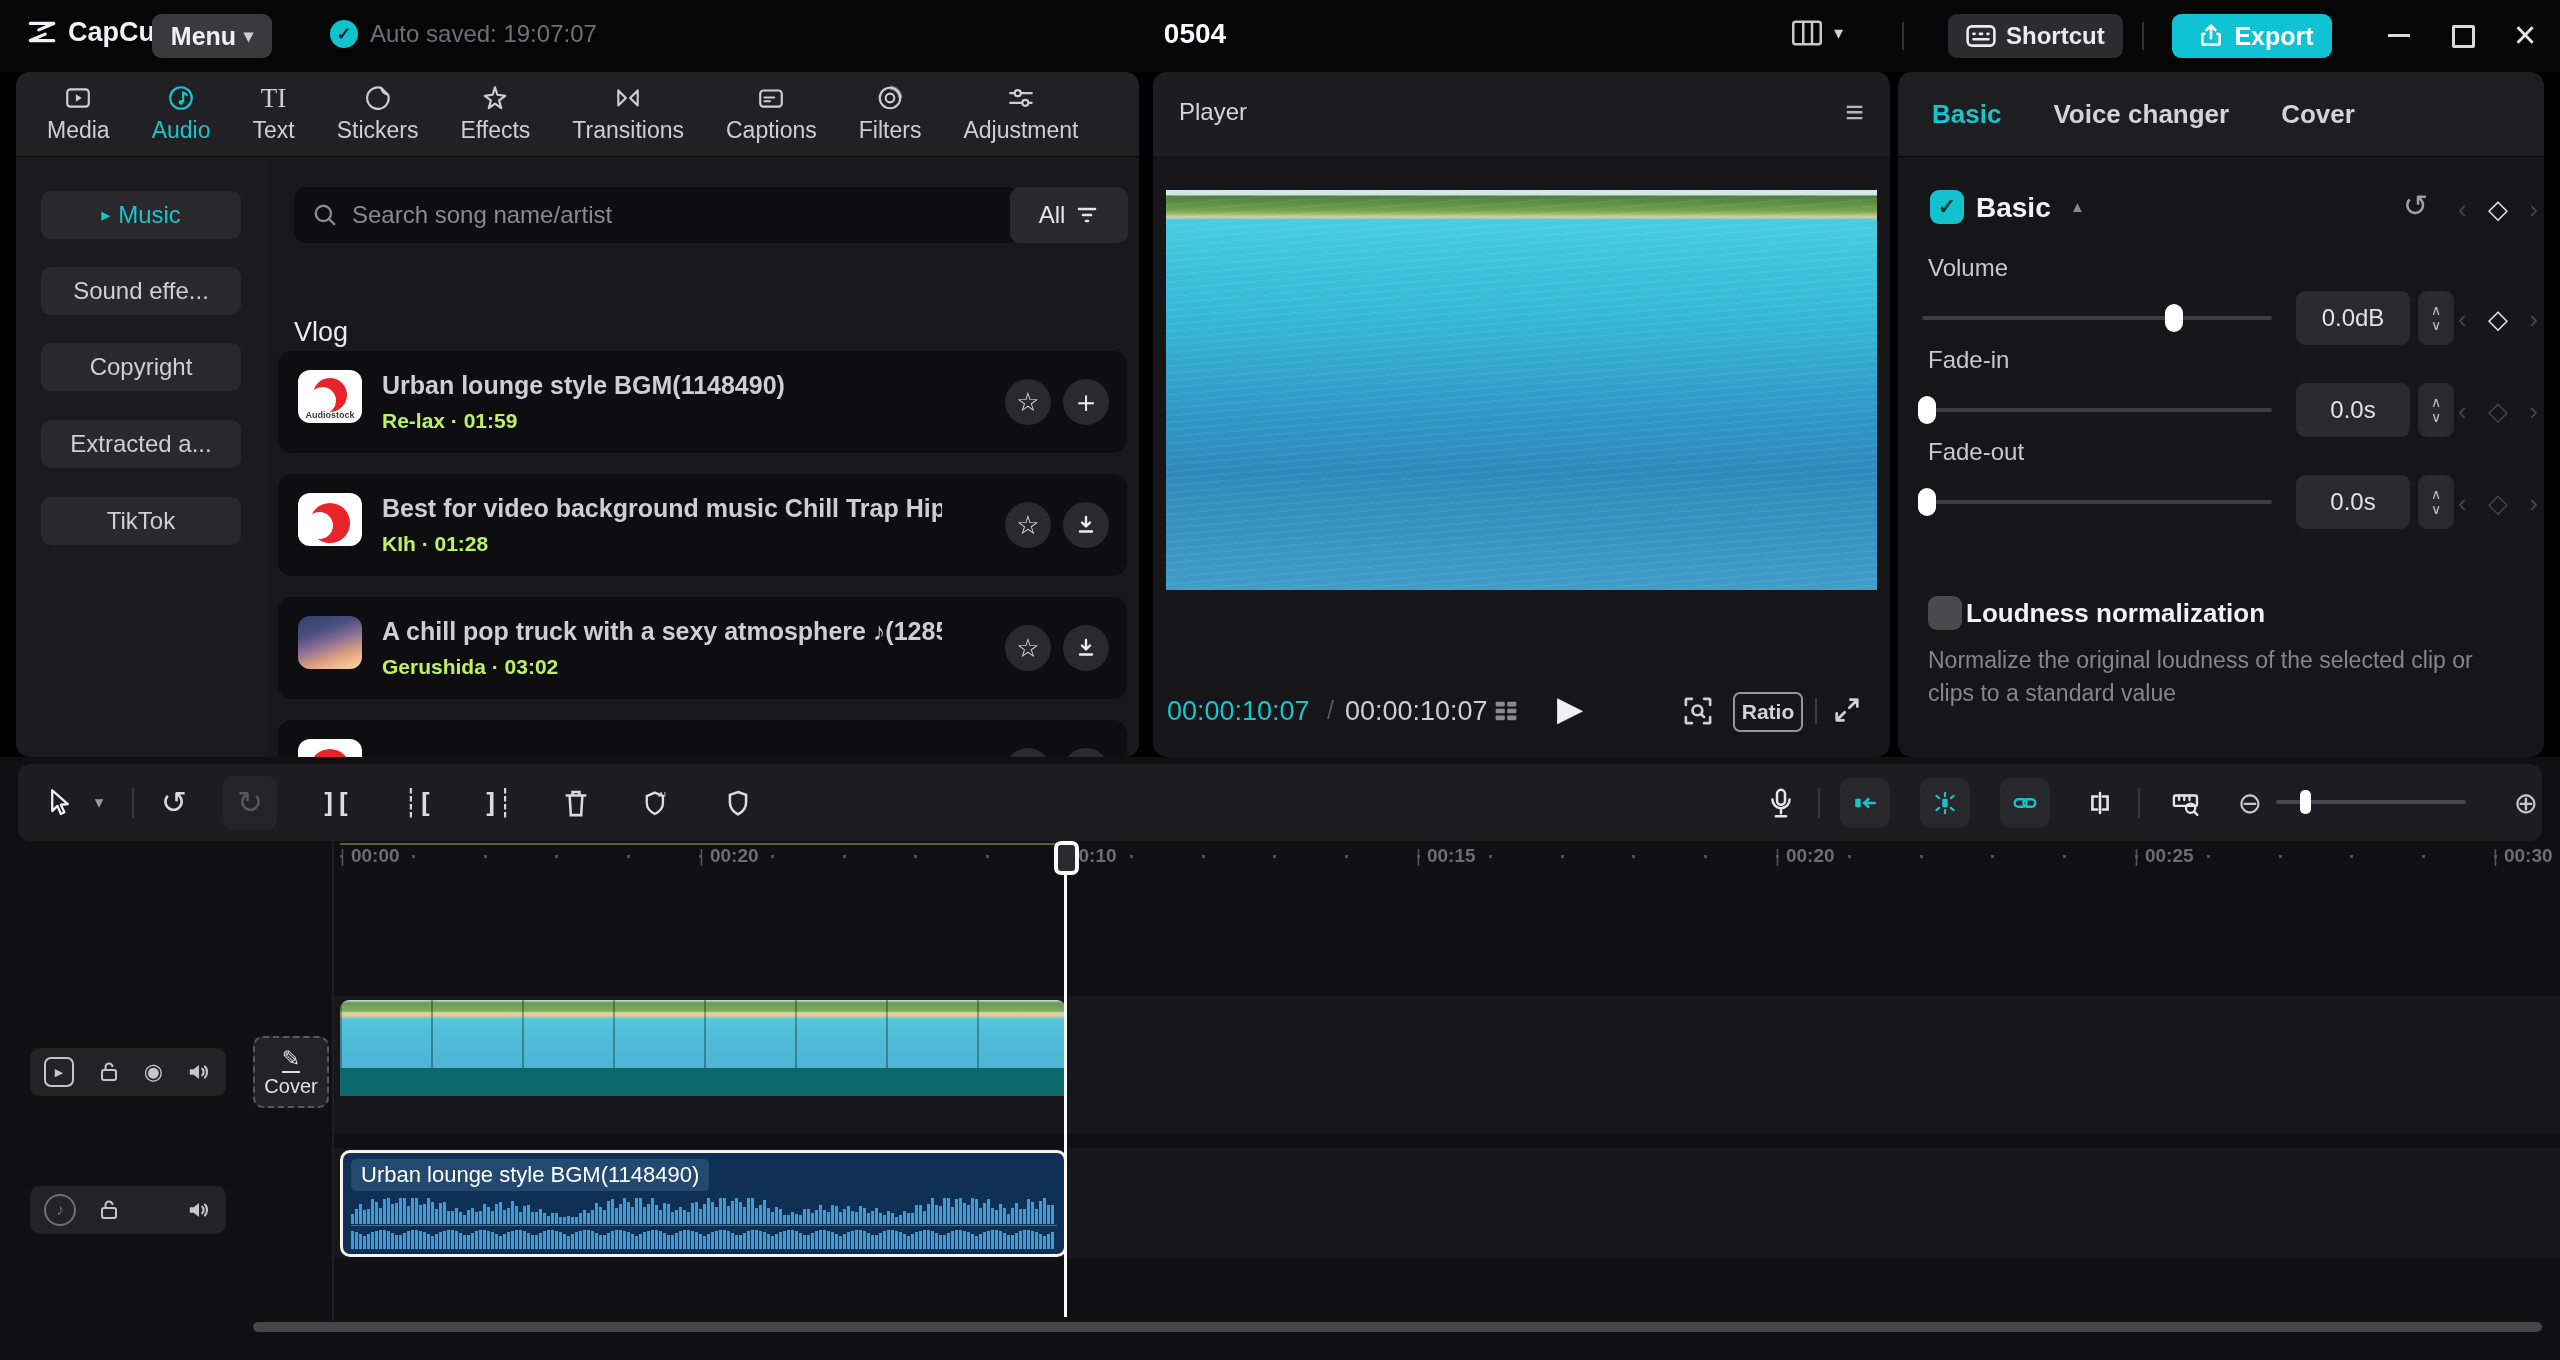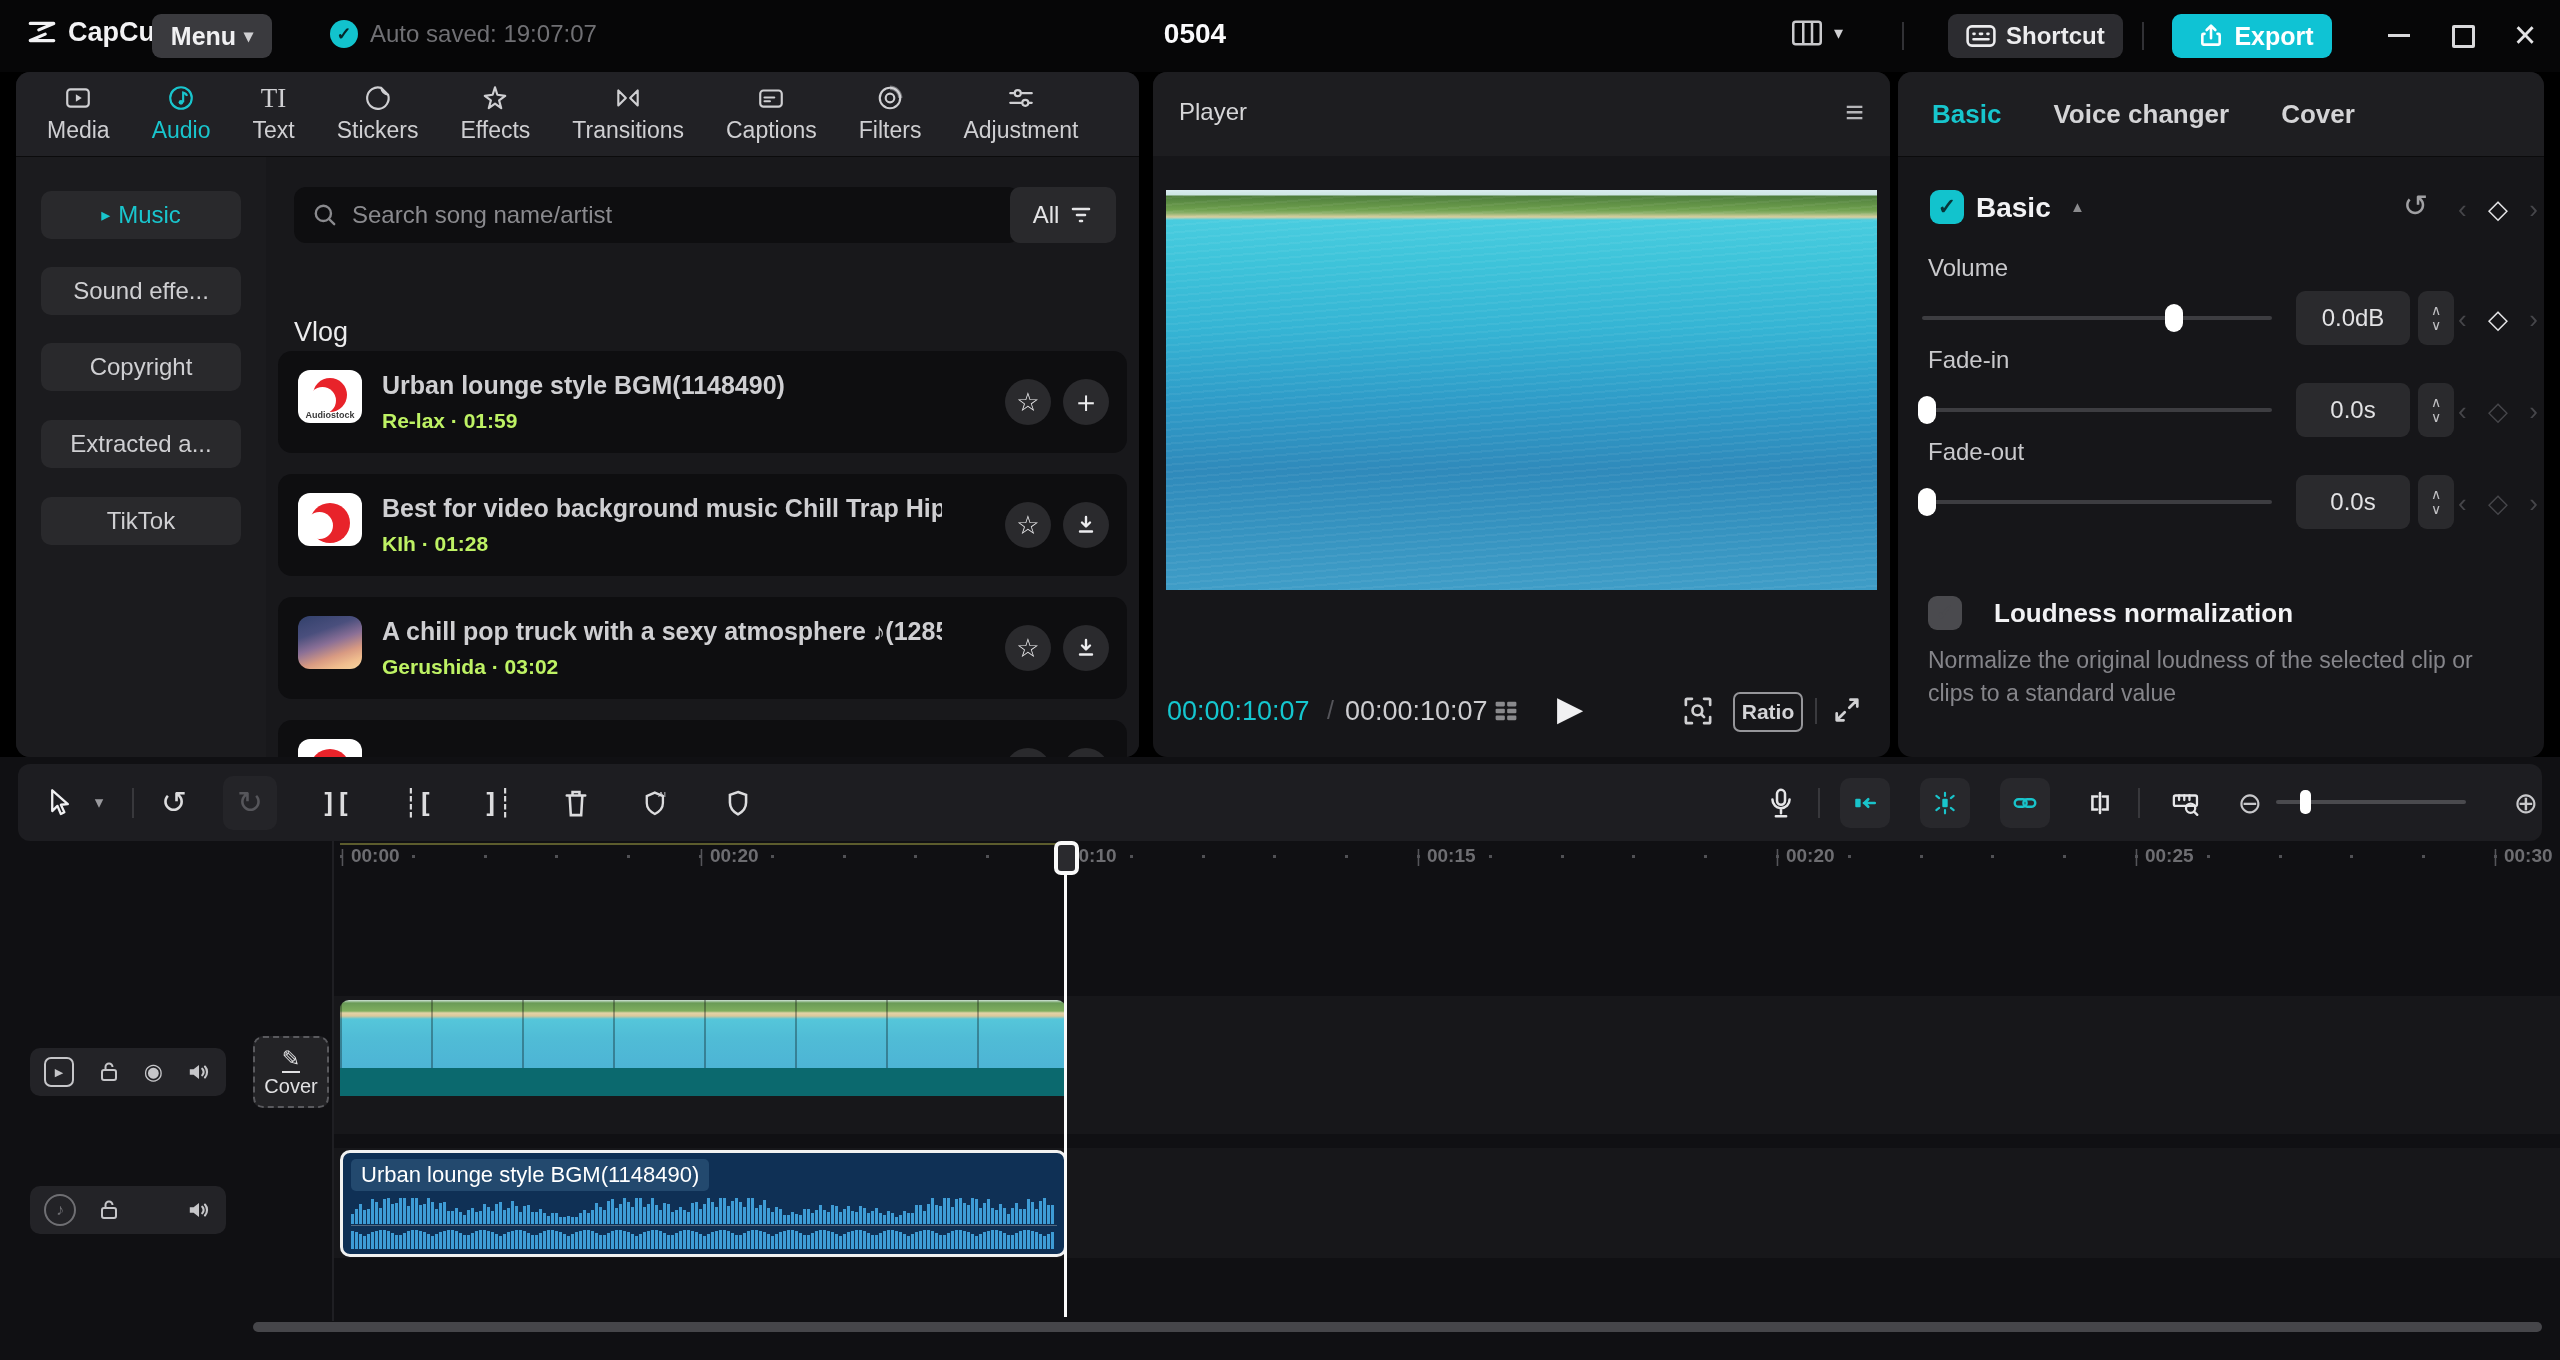--- a/index.html
+++ b/index.html
@@ -39,21 +39,21 @@
   
   #lib-side{position:absolute;left:0;top:85px;width:250px;bottom:0;background:#1b1b1e;}
   .side-btn{position:absolute;left:25px;width:200px;height:48px;background:#29292c;border-radius:10px;display:flex;align-items:center;justify-content:center;gap:8px;font-size:24px;color:#cfcfd2;}
   .side-btn.active{color:#19c5cd;}
   .side-arrow{font-size:18px;color:#19c5cd;}
   
   #lib-main{position:absolute;left:250px;top:85px;right:0;bottom:0;background:#18181b;}
   .searchbar{position:absolute;left:28px;top:30px;width:690px;height:56px;background:#0e0e10;border-radius:12px;display:flex;align-items:center;padding:0 18px;gap:12px;}
   .searchbar input{background:transparent;border:0;outline:none;color:#9a9a9e;font-size:24px;font-family:"Liberation Sans",sans-serif;width:600px;}
   .searchbar input::placeholder{color:#8a8a8e;}
-  .all-btn{position:absolute;left:744px;top:30px;width:106px;height:56px;background:#29292c;border-radius:10px;display:flex;align-items:center;justify-content:center;gap:10px;font-size:24px;color:#e4e4e6;}
+  .all-btn{position:absolute;left:744px;top:30px;width:118px;height:56px;background:#29292c;border-radius:10px;display:flex;align-items:center;justify-content:center;gap:10px;font-size:24px;color:#e4e4e6;}
   .section-title{position:absolute;left:28px;top:160px;font-size:27px;color:#ececee;}
   .song{position:absolute;left:12px;width:849px;height:102px;background:#0e0e10;border-radius:14px;}
   .song-thumb{position:absolute;left:20px;top:19px;width:64px;height:53px;border-radius:12px;overflow:hidden;}
   .as-thumb{background:#fff;}
   .as-swirl{position:absolute;left:15px;top:8px;width:34px;height:34px;border-radius:50%;background:#e8232a;}
   .as-swirl::after{content:'';position:absolute;left:-4px;top:9px;width:27px;height:27px;border-radius:50%;background:#fff;}
   .as-swirl.big{left:12px;top:10px;width:40px;height:40px;}
   .as-label{position:absolute;left:0;right:0;bottom:3px;text-align:center;font-size:9px;font-weight:bold;color:#3a3a3a;}
   .sunset-thumb{background:linear-gradient(160deg,#31406b 0%,#4a4f7d 30%,#8a6f96 50%,#d89a82 70%,#f0bd8e 85%,#f5d49e 100%);}
   .song-title{position:absolute;left:104px;top:20px;width:560px;font-size:25px;font-weight:bold;color:#cfcfd2;white-space:nowrap;overflow:hidden;}
@@ -92,21 +92,21 @@
   .kf.on{color:#e6e6e8;}
   .kf-chev{font-size:26px;}
   .reset-ic{position:absolute;left:505px;top:116px;font-size:30px;color:#a0a0a3;}
   .row-label{position:absolute;left:30px;font-size:24px;color:#c9c9cc;}
   .slider-track{position:absolute;left:24px;width:350px;height:4px;border-radius:2px;background:#3d3d41;}
   .slider-thumb{position:absolute;width:18px;height:28px;border-radius:9px;background:#fff;top:-12px;}
   .val-box{position:absolute;left:398px;width:114px;height:54px;background:#2a2a2d;border-radius:9px;display:flex;align-items:center;justify-content:center;font-size:24px;color:#e2e2e4;}
   .stepper{position:absolute;left:520px;width:36px;height:54px;background:#2a2a2d;border-radius:9px;display:flex;flex-direction:column;align-items:center;justify-content:center;color:#c0c0c3;font-size:14px;line-height:15px;}
   .kf-group{position:absolute;left:560px;width:80px;display:flex;align-items:center;justify-content:space-between;}
   .loud-desc{position:absolute;left:30px;top:572px;width:566px;font-size:23px;line-height:1.45;color:#85858a;}
-  .loud-label{position:absolute;left:96px;top:526px;font-size:26px;font-weight:bold;color:#f2f2f4;}
+  .loud-label{position:absolute;left:68px;top:526px;font-size:26px;font-weight:bold;color:#f2f2f4;}
   
   #timeline{position:absolute;left:0;top:757px;width:2560px;height:603px;background:#101013;}
   #tl-toolbar{position:absolute;left:18px;top:7px;width:2524px;height:77px;background:#1d1d21;border-radius:12px;}
   .tool{position:absolute;top:0;height:77px;display:flex;align-items:center;justify-content:center;color:#dcdcde;}
   .tool.dim{color:#56565b;}
   .tool-div{position:absolute;top:24px;width:2px;height:30px;background:#38383c;}
   .redo-bg{position:absolute;left:205px;top:12px;width:54px;height:54px;background:#242428;border-radius:10px;}
   .mono-ic{font-family:"DejaVu Sans Mono",monospace;font-size:27px;font-weight:bold;letter-spacing:-2px;}
   .teal-toggle{position:absolute;top:14px;width:50px;height:50px;background:#28282c;border-radius:10px;display:flex;align-items:center;justify-content:center;}
   .zoom-glyph{font-size:29px;color:#c8c8cb;}

